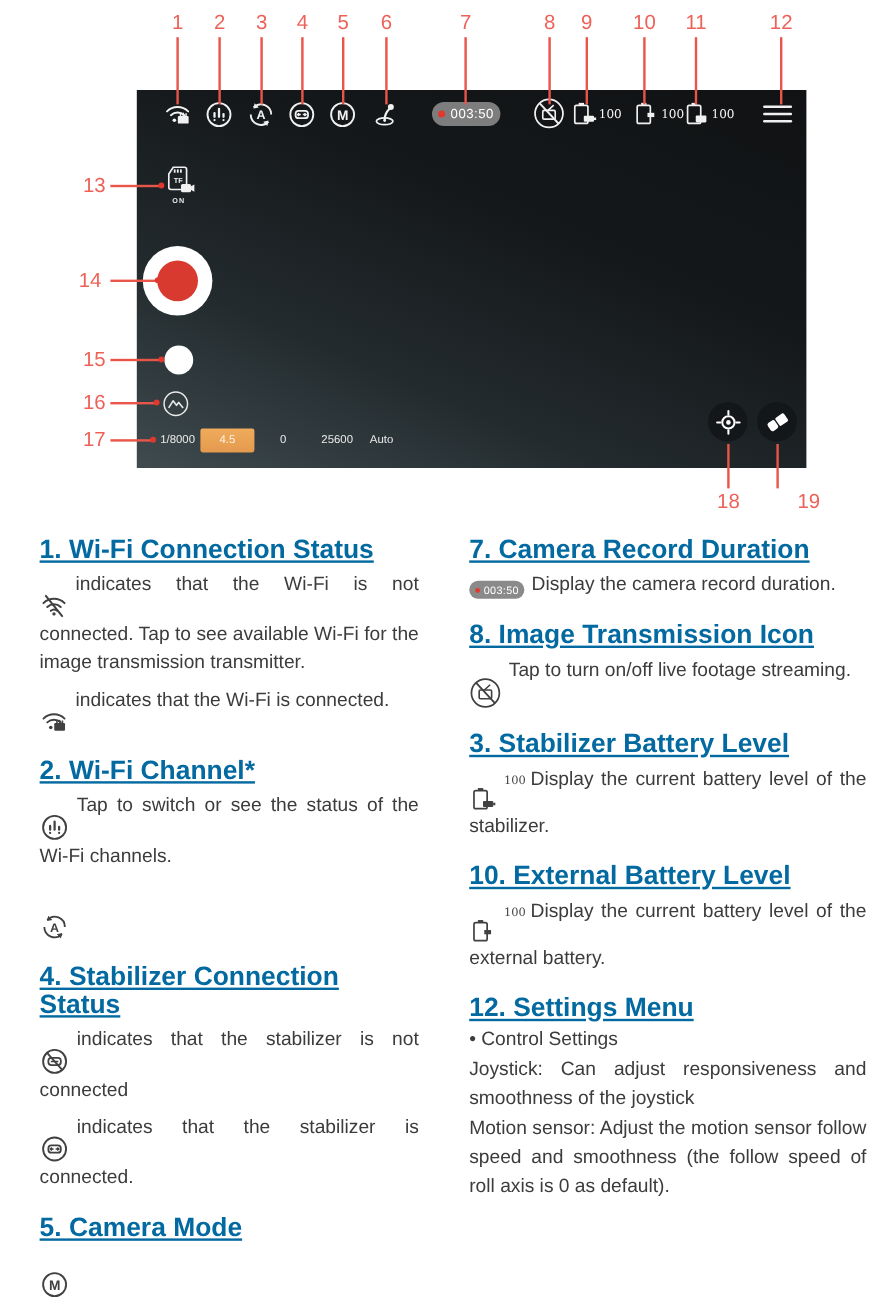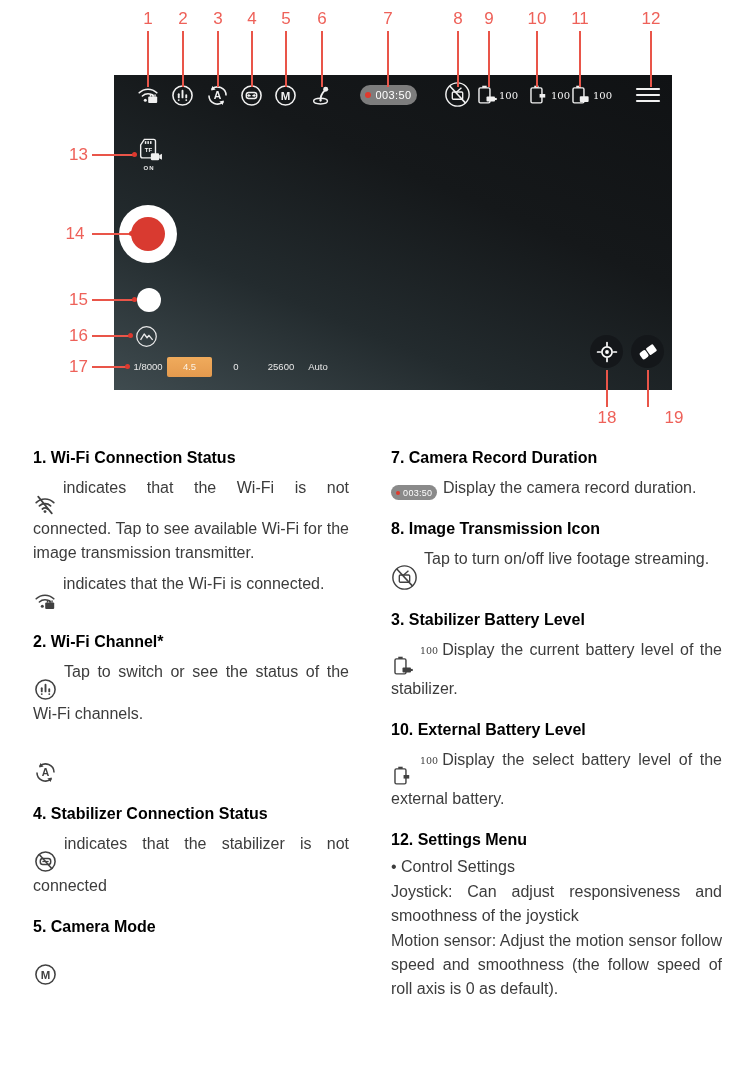--- a/index.html
+++ b/index.html
@@ -37,21 +37,21 @@
   .co-vline{position:absolute;width:1.6px;background:#e95549;z-index:5;}
   .co-hline{position:absolute;height:1.6px;background:#e95549;z-index:5;}
   .co-dot{position:absolute;width:5px;height:5px;border-radius:50%;background:#dd392e;z-index:6;}
 
   
   .col{position:absolute;top:446px;color:#3c3c3c;font-size:16px;line-height:24px;}
   .col-left{left:33px;width:316px;}
   .col-right{left:391px;width:331px;}
   .legend-section{margin-top:17px;}
   .legend-section:first-child{margin-top:0;}
-  .sec-title{margin:0 0 4px 0;font-size:16px;line-height:23px;color:#000000;font-weight:bold;}
+  .sec-title{margin:0 0 4px 0;font-size:22px;line-height:23px;color:#0369a1;font-weight:bold;text-decoration:underline;}
   .sec-para{margin:7px 0 0 0;text-align:justify;}
   .sec-para.plain{margin:1px 0 0 0;text-align:justify;}
   .ic{display:inline-block;vertical-align:-5px;color:#414141;line-height:0;margin-right:6px;}
   .ic svg{display:inline-block;vertical-align:top;}
   .ic-label{font-size:9.5px;color:#414141;margin-right:4px;vertical-align:1px;font-family:"DejaVu Serif",serif;}
   .pill-sm{display:inline-flex;align-items:center;justify-content:center;gap:3px;width:46px;height:15px;
     border-radius:8px;background:#8a8a8a;vertical-align:-2px;margin-right:6px;}
   .pill-sm .dot{width:4.5px;height:4.5px;border-radius:50%;background:#e03a2e;}
   .pill-sm .t{color:#fff;font-size:9px;letter-spacing:.3px;}
 </style>
@@ -325,20 +325,26 @@
             </svg></span></p>
       </div>
       <div class="legend-section">
         <h3 class="sec-title">4. Stabilizer Connection Status</h3>
         <p class="sec-para"><span class="ic"><svg width="25" height="25" viewBox="0 0 24 24">
               <circle cx="12" cy="12" r="9.2" stroke="currentColor" fill="none" stroke-width="1.5"></circle>
               <rect x="7" y="9.1" width="10" height="5.8" rx="2.4" stroke="currentColor" fill="none" stroke-width="1.4"></rect>
               <path d="M9 12 h6" stroke="currentColor" fill="none" stroke-width="1.2"></path>
               <path d="M5.8 5 L18.4 19.2" stroke="currentColor" fill="none" stroke-width="1.5"></path>
             </svg></span><span>indicates that the stabilizer is not connected</span></p>
+        <p class="sec-para"><span class="ic"><svg width="25" height="25" viewBox="0 0 24 24">
+              <circle cx="12" cy="12" r="9.2" stroke="currentColor" fill="none" stroke-width="1.5"></circle>
+              <rect x="7" y="9.1" width="10" height="5.8" rx="2.4" stroke="currentColor" fill="none" stroke-width="1.4"></rect>
+              <path d="M11.2 12 h-2.4 M9.9 10.9 L8.6 12 L9.9 13.1" stroke="currentColor" fill="none" stroke-width="1.2"></path>
+              <path d="M12.8 12 h2.4 M14.1 10.9 L15.4 12 L14.1 13.1" stroke="currentColor" fill="none" stroke-width="1.2"></path>
+            </svg></span><span>indicates that the stabilizer is connected.</span></p>
       </div>
       <div class="legend-section">
         <h3 class="sec-title">5. Camera Mode</h3>
         <p class="sec-para"><span class="ic"><svg width="25" height="25" viewBox="0 0 24 24">
               <circle cx="12" cy="12" r="9.2" stroke="currentColor" fill="none" stroke-width="1.5"></circle>
               <text x="12" y="16" font-size="11" font-weight="bold" text-anchor="middle" fill="currentColor" font-family="Liberation Sans,sans-serif">M</text>
             </svg></span></p>
       </div>
     </div>
   <div class="col col-right" id="col-right">
@@ -368,21 +374,21 @@
               <rect x="13" y="13.2" width="9.6" height="5.6" rx="1" fill="currentColor"></rect>
               <rect x="22.6" y="14.8" width="2" height="2.4" fill="currentColor"></rect>
             </svg></span><span class="ic-label">100</span><span>Display the current battery level of the stabilizer.</span></p>
       </div>
       <div class="legend-section">
         <h3 class="sec-title">10. External Battery Level</h3>
         <p class="sec-para"><span class="ic"><svg width="23" height="22" viewBox="0 0 26 23">
               <rect x="8.2" y="1" width="5" height="2.4" fill="currentColor"></rect>
               <rect x="4.5" y="3.4" width="12.4" height="17" rx="1.6" stroke="currentColor" fill="none" stroke-width="1.6"></rect>
               <rect x="14.2" y="10.4" width="6.4" height="4" fill="currentColor"></rect>
-            </svg></span><span class="ic-label">100</span><span>Display the select battery level of the external battery.</span></p>
+            </svg></span><span class="ic-label">100</span><span>Display the current battery level of the external battery.</span></p>
       </div>
       <div class="legend-section">
         <h3 class="sec-title">12. Settings Menu</h3>
         <p class="sec-para plain"><span>• Control Settings</span></p>
         <p class="sec-para plain"><span>Joystick: Can adjust responsiveness and smoothness of the joystick</span></p>
         <p class="sec-para plain"><span>Motion sensor: Adjust the motion sensor follow speed and smoothness (the follow speed of roll axis is 0 as default).</span></p>
       </div>
     </div>
 </div>
 

